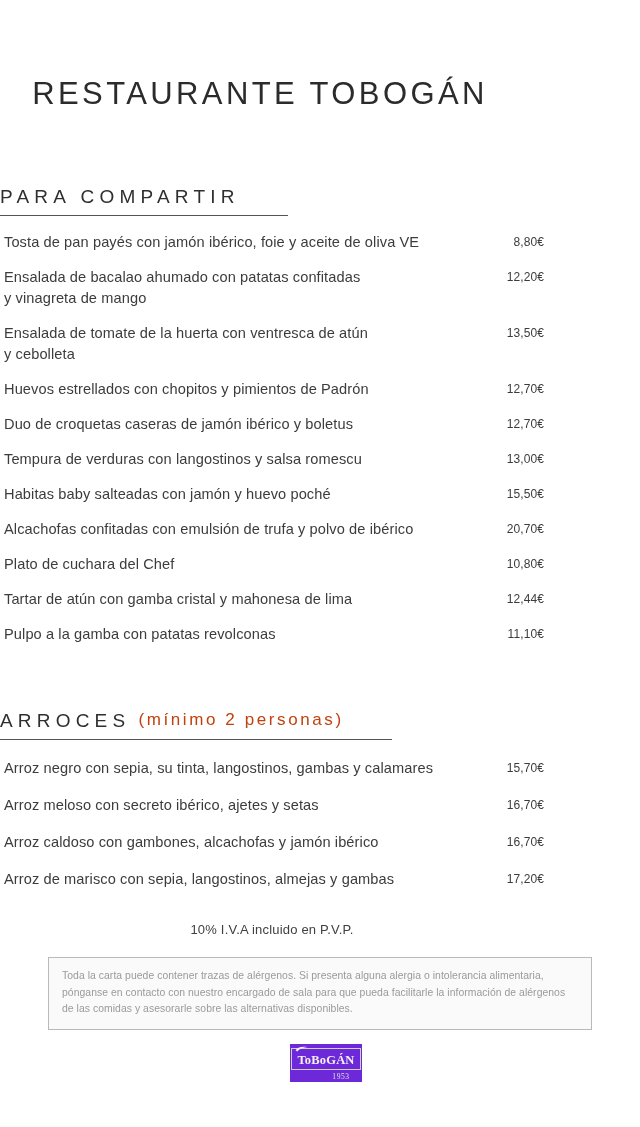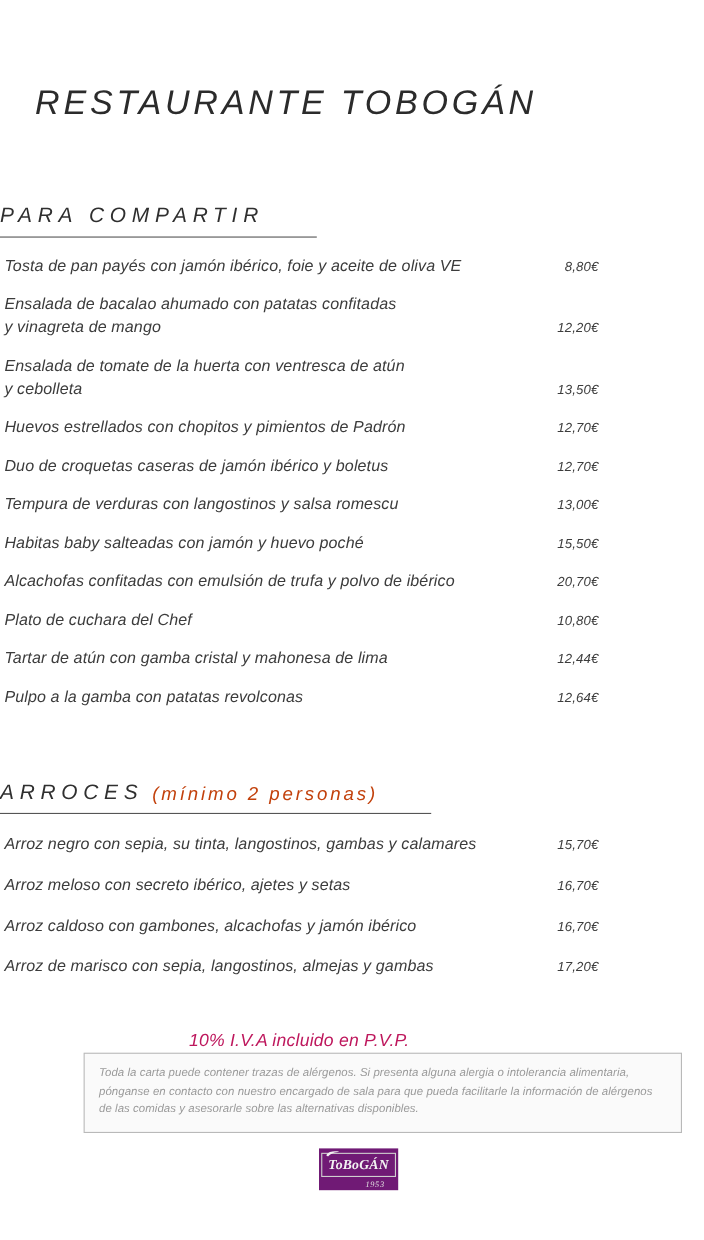--- a/index.html
+++ b/index.html
@@ -15,21 +15,20 @@
     -webkit-font-smoothing: antialiased;
     overflow: hidden;
     position: relative;
   }
 
   .page {
     position: relative;
     width: 520px;
     height: 1127px;
     box-sizing: border-box;
-    font-style: italic;
   }
 
   
   .title-wrap {
     padding-top: 78px;
     text-align: center;
   }
   .restaurant-title {
     font-size: 31px;
     font-weight: 300;
@@ -48,21 +47,21 @@
 
   
   .section {
     margin-top: 0;
   }
   .section-head {
     margin-bottom: 9px;
   }
   .section-title-line {
     display: flex;
-    align-items: flex-end;
+    align-items: flex-start;
     white-space: nowrap;
   }
   .section-title {
     font-size: 19px;
     font-weight: 400;
     letter-spacing: 5.2px;
     color: #2f2f2f;
     line-height: 1.25;
   }
   .section-subtitle {
@@ -80,21 +79,21 @@
   }
   .rule-compartir { width: 288px; }
   .rule-arroces   { width: 392px; }
 
   
   .items {
     margin-top: 10px;
   }
   .item {
     display: flex;
-    align-items: flex-end;
+    align-items: flex-start;
     justify-content: space-between;
     padding: 7px 0 7px 4px;
     line-height: 21px;
   }
   .item-name {
     font-size: 14.6px;
     font-weight: 300;
     color: #3c3c3c;
     letter-spacing: 0.1px;
     white-space: pre-line;
@@ -112,38 +111,37 @@
     min-width: 56px;
   }
 
   .section-compartir .items { margin-top: 9px; }
   .section-arroces { margin-top: 57px; }
   .section-arroces .item { padding: 8px 0 8px 4px; }
 
   
   .vat-note {
     text-align: center;
-    font-size: 16px;
-    font-weight: 300;
-    color: #be185d;
+    font-size: 13px;
+    font-weight: 300;
+    color: #404040;
     letter-spacing: 0.2px;
-    margin-top: 40px;
+    margin-top: 24px;
   }
 
   
   .allergen-box {
     position: absolute;
     left: 48px;
     top: 957px;
     width: 544px;
     box-sizing: border-box;
     border: 1px solid #b9b9b9;
     background: #fafafa;
     padding: 10px 13px 11px 13px;
-    margin-left: 28px;
   }
   .allergen-text {
     font-size: 10.4px;
     font-weight: 400;
     color: #9a9a9a;
     line-height: 16.5px;
     letter-spacing: 0.05px;
     margin: 0;
   }
 
@@ -152,21 +150,21 @@
     position: absolute;
     left: 0;
     top: 1044px;
     width: 640px;
     display: flex;
     justify-content: center;
   }
   .logo-badge {
     width: 72px;
     height: 38px;
-    background: #701a75;
+    background: #6d28d9;
     position: relative;
     display: flex;
     flex-direction: column;
     align-items: center;
     justify-content: flex-start;
     padding-top: 4px;
     box-sizing: border-box;
     margin-left: 12px;
   }
   .logo-inner {
@@ -268,21 +266,21 @@
           <div class="item-price">10,80€</div>
         </div>
 
         <div class="item">
           <div class="item-name">Tartar de atún con gamba cristal y mahonesa de lima</div>
           <div class="item-price">12,44€</div>
         </div>
 
         <div class="item">
           <div class="item-name">Pulpo a la gamba con patatas revolconas</div>
-          <div class="item-price">12,64€</div>
+          <div class="item-price">11,10€</div>
         </div>
 
       </div>
     </div>
 
     <div class="section section-arroces">
       <div class="section-head">
         <div class="section-title-line">
           <span class="section-title">ARROCES</span>
           <span class="section-subtitle">(mínimo 2 personas)</span>

